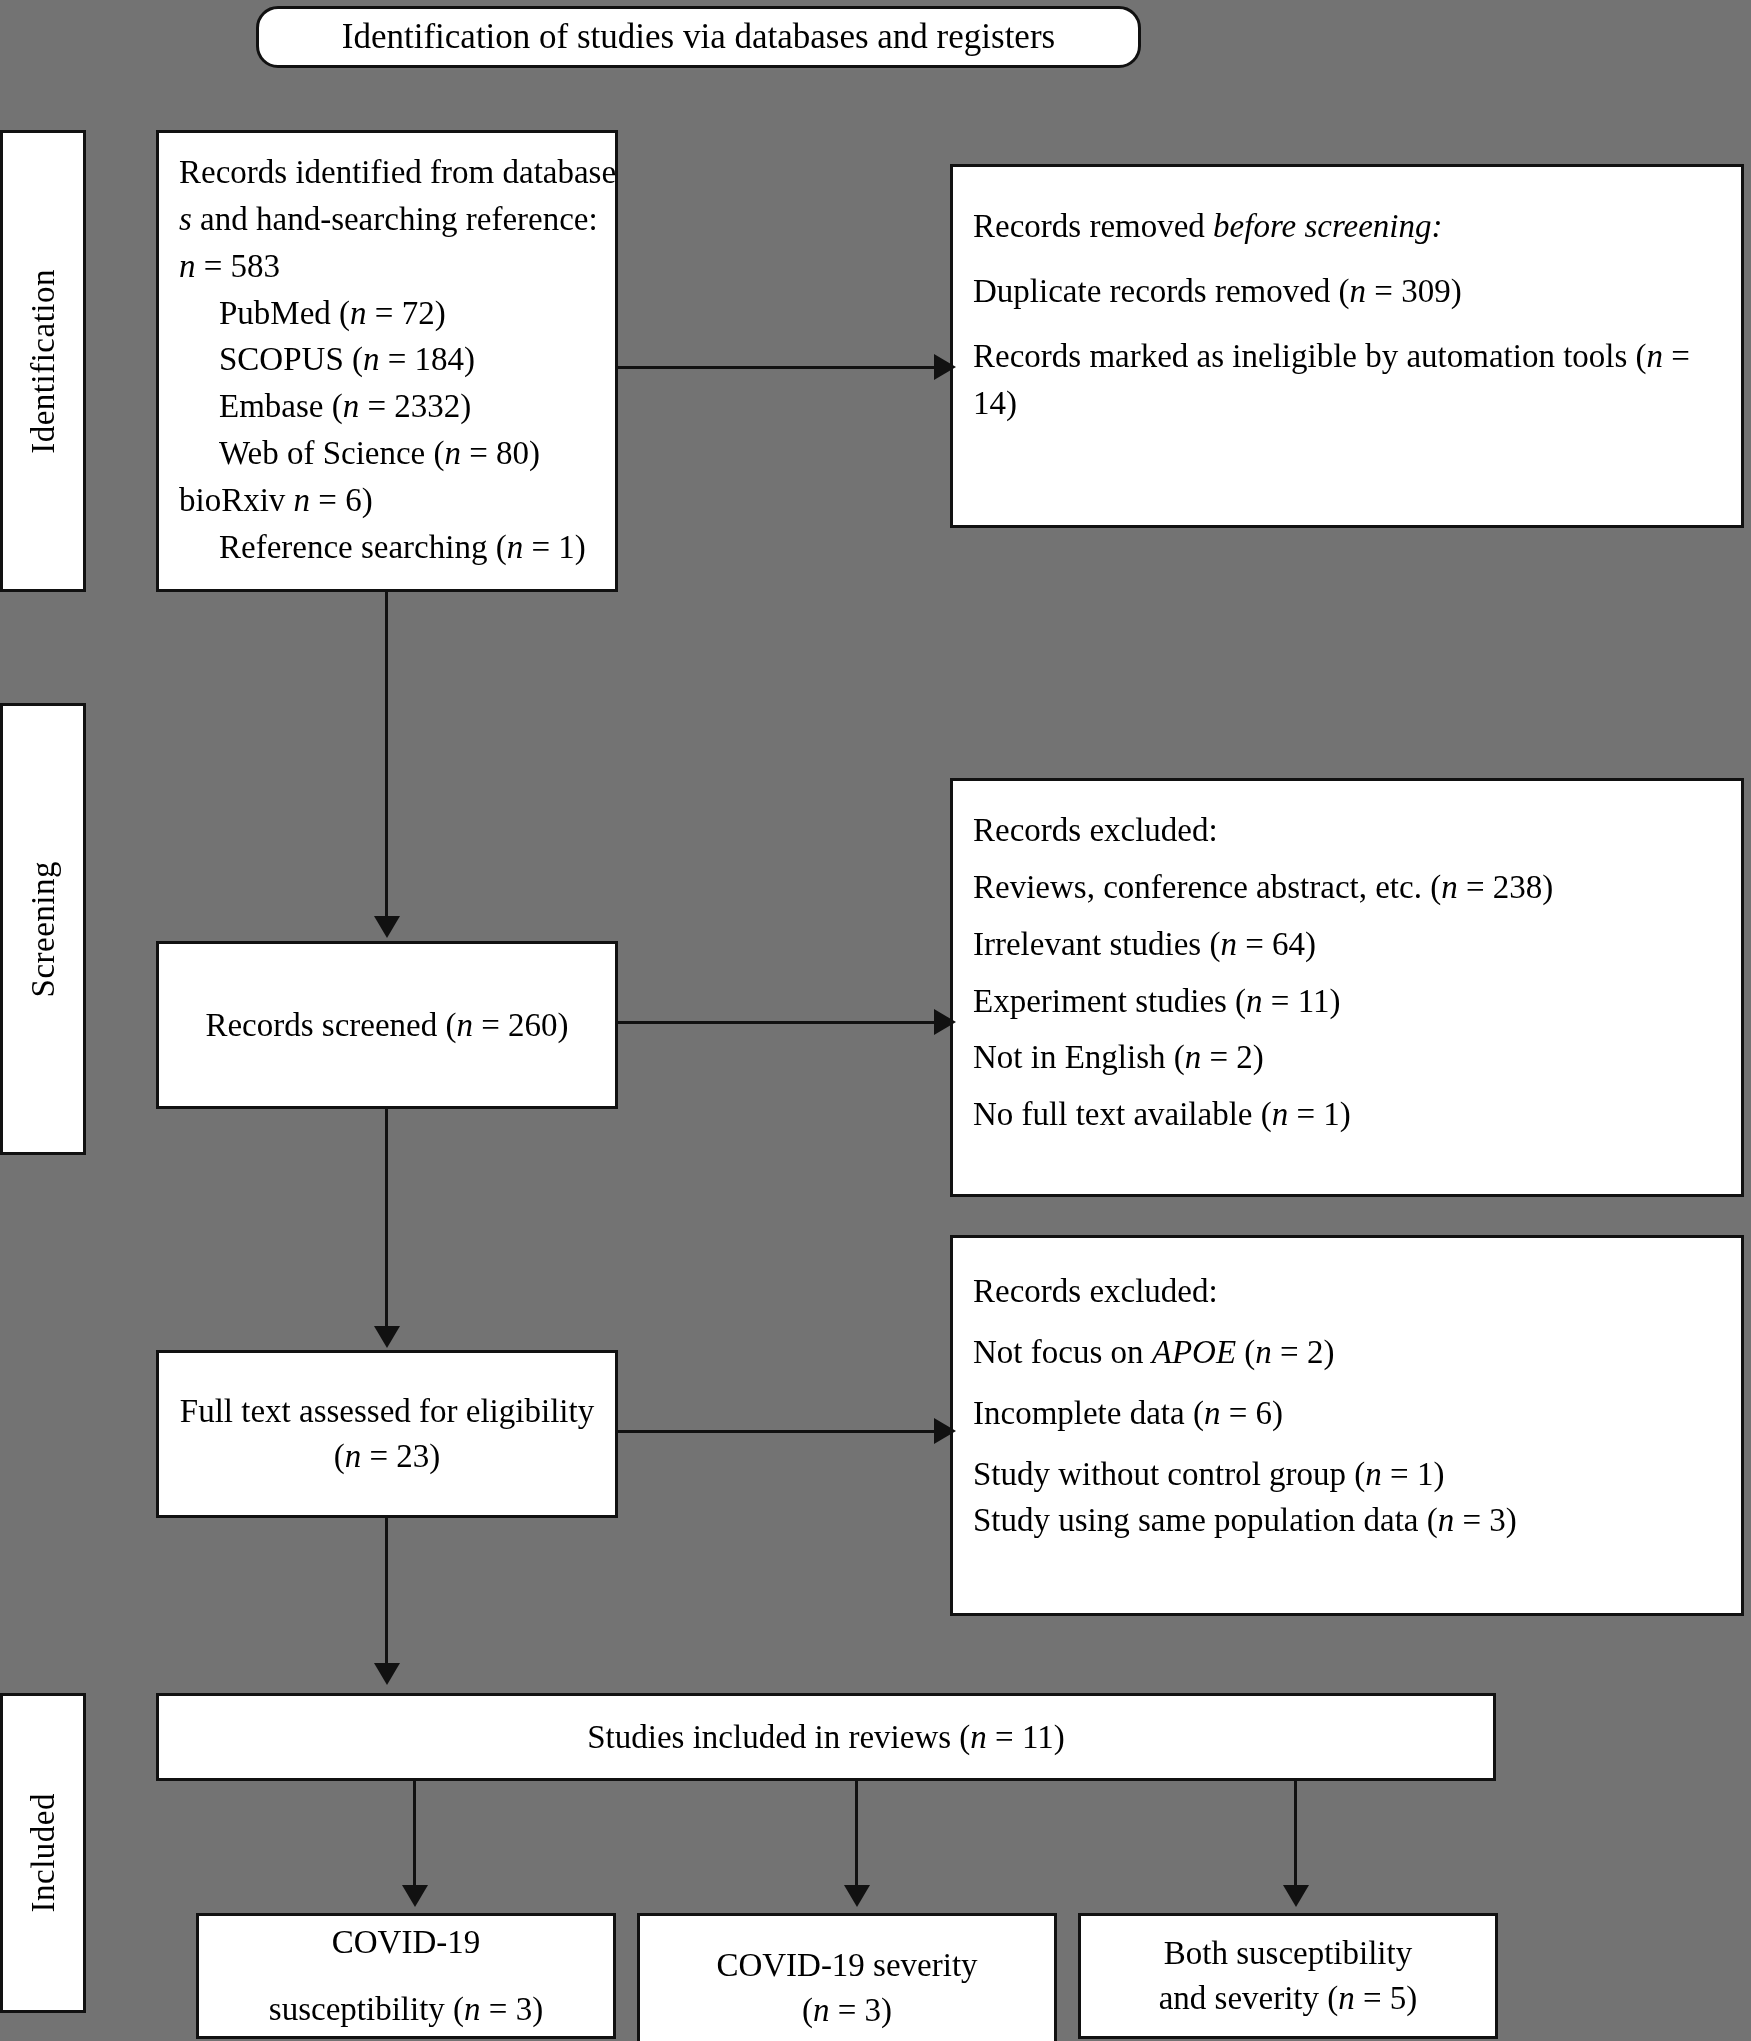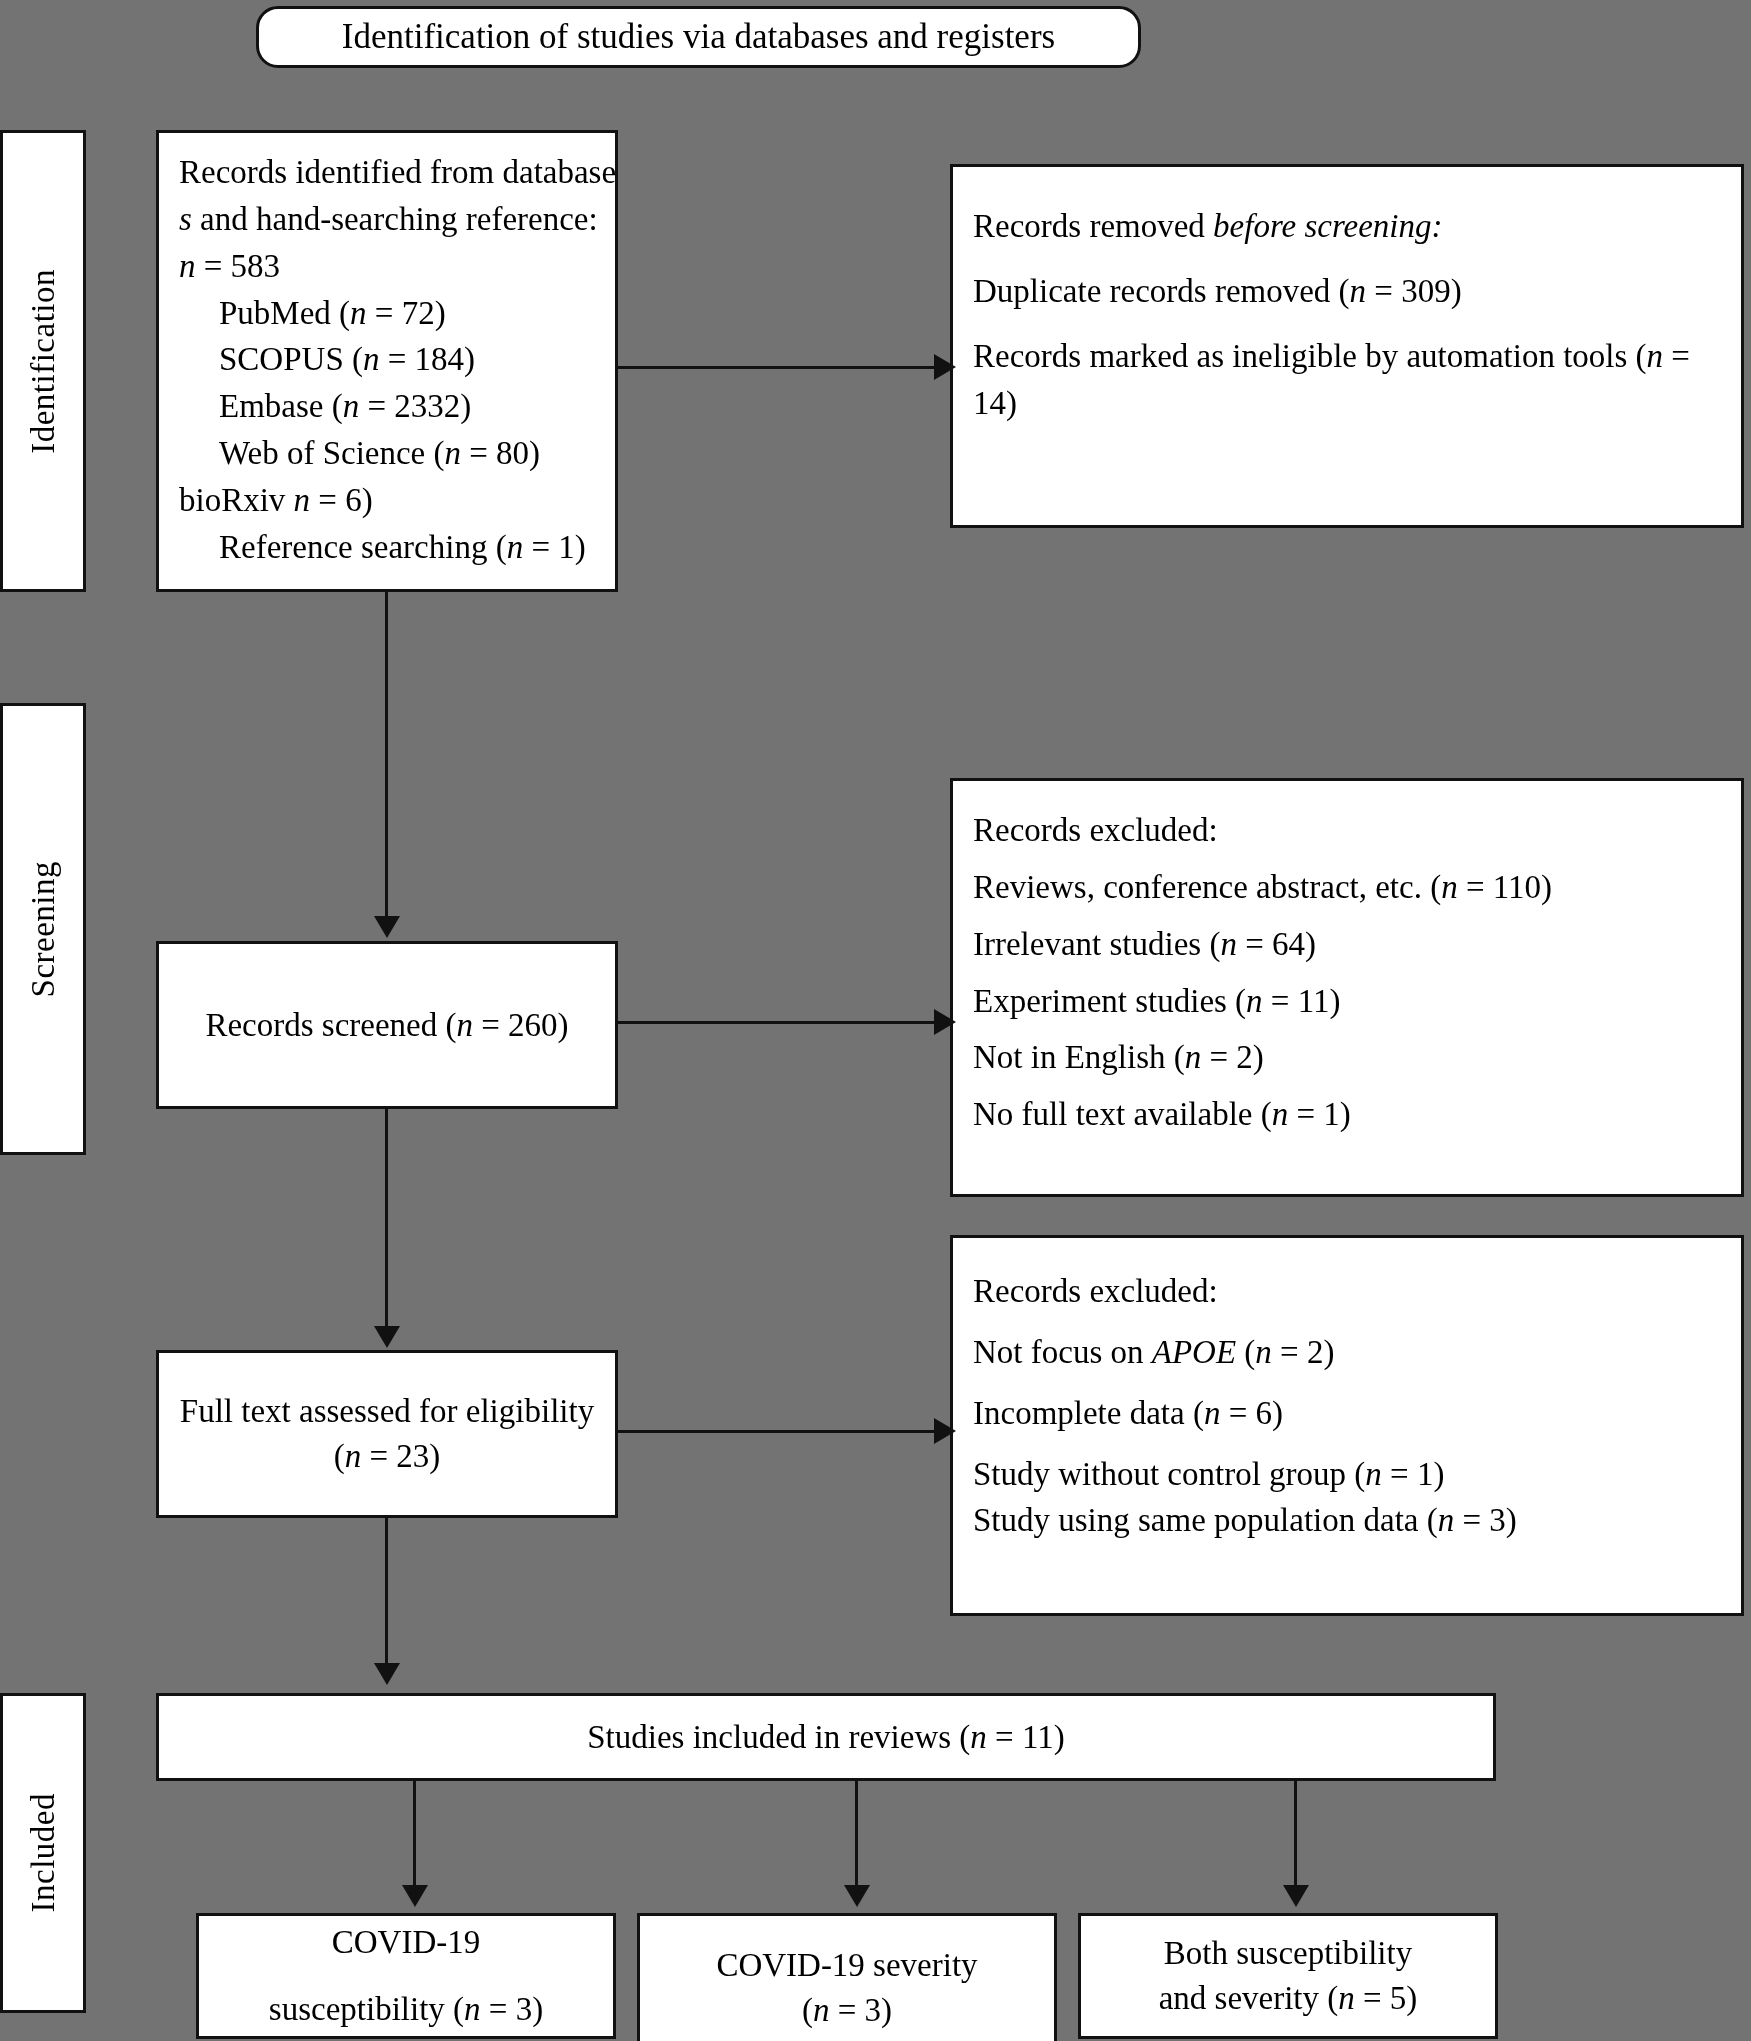--- a/index.html
+++ b/index.html
@@ -137,21 +137,21 @@
 
   <div class="conn vline" style="left:385px; top:592px; height:330px;"></div>
   <div class="arrow-down" style="left:374px; top:916px;"></div>
 
   <div class="box centered-box" style="left:156px; top:941px; width:462px; height:168px;">
     <div class="line"><span>Records screened (</span><span class="it">n</span><span> = 260)</span></div>
   </div>
 
   <div class="box content-box" style="left:950px; top:778px; width:794px; height:419px; padding-top:26px;">
     <div class="line">Records excluded:</div>
-    <div class="line" style="margin-top:10px;"><span>Reviews, conference abstract, etc. (</span><span class="it">n</span><span> = 110)</span></div>
+    <div class="line" style="margin-top:10px;"><span>Reviews, conference abstract, etc. (</span><span class="it">n</span><span> = 238)</span></div>
     <div class="line" style="margin-top:10px;"><span>Irrelevant studies (</span><span class="it">n</span><span> = 64)</span></div>
     <div class="line" style="margin-top:10px;"><span>Experiment studies (</span><span class="it">n</span><span> = 11)</span></div>
     <div class="line" style="margin-top:10px;"><span>Not in English (</span><span class="it">n</span><span> = 2)</span></div>
     <div class="line" style="margin-top:10px;"><span>No full text available (</span><span class="it">n</span><span> = 1)</span></div>
   </div>
 
   <div class="conn hline" style="left:618px; top:1021px; width:316px;"></div>
   <div class="arrow-right" style="left:934px; top:1009px;"></div>
 
   <div class="conn vline" style="left:385px; top:1109px; height:222px;"></div>

